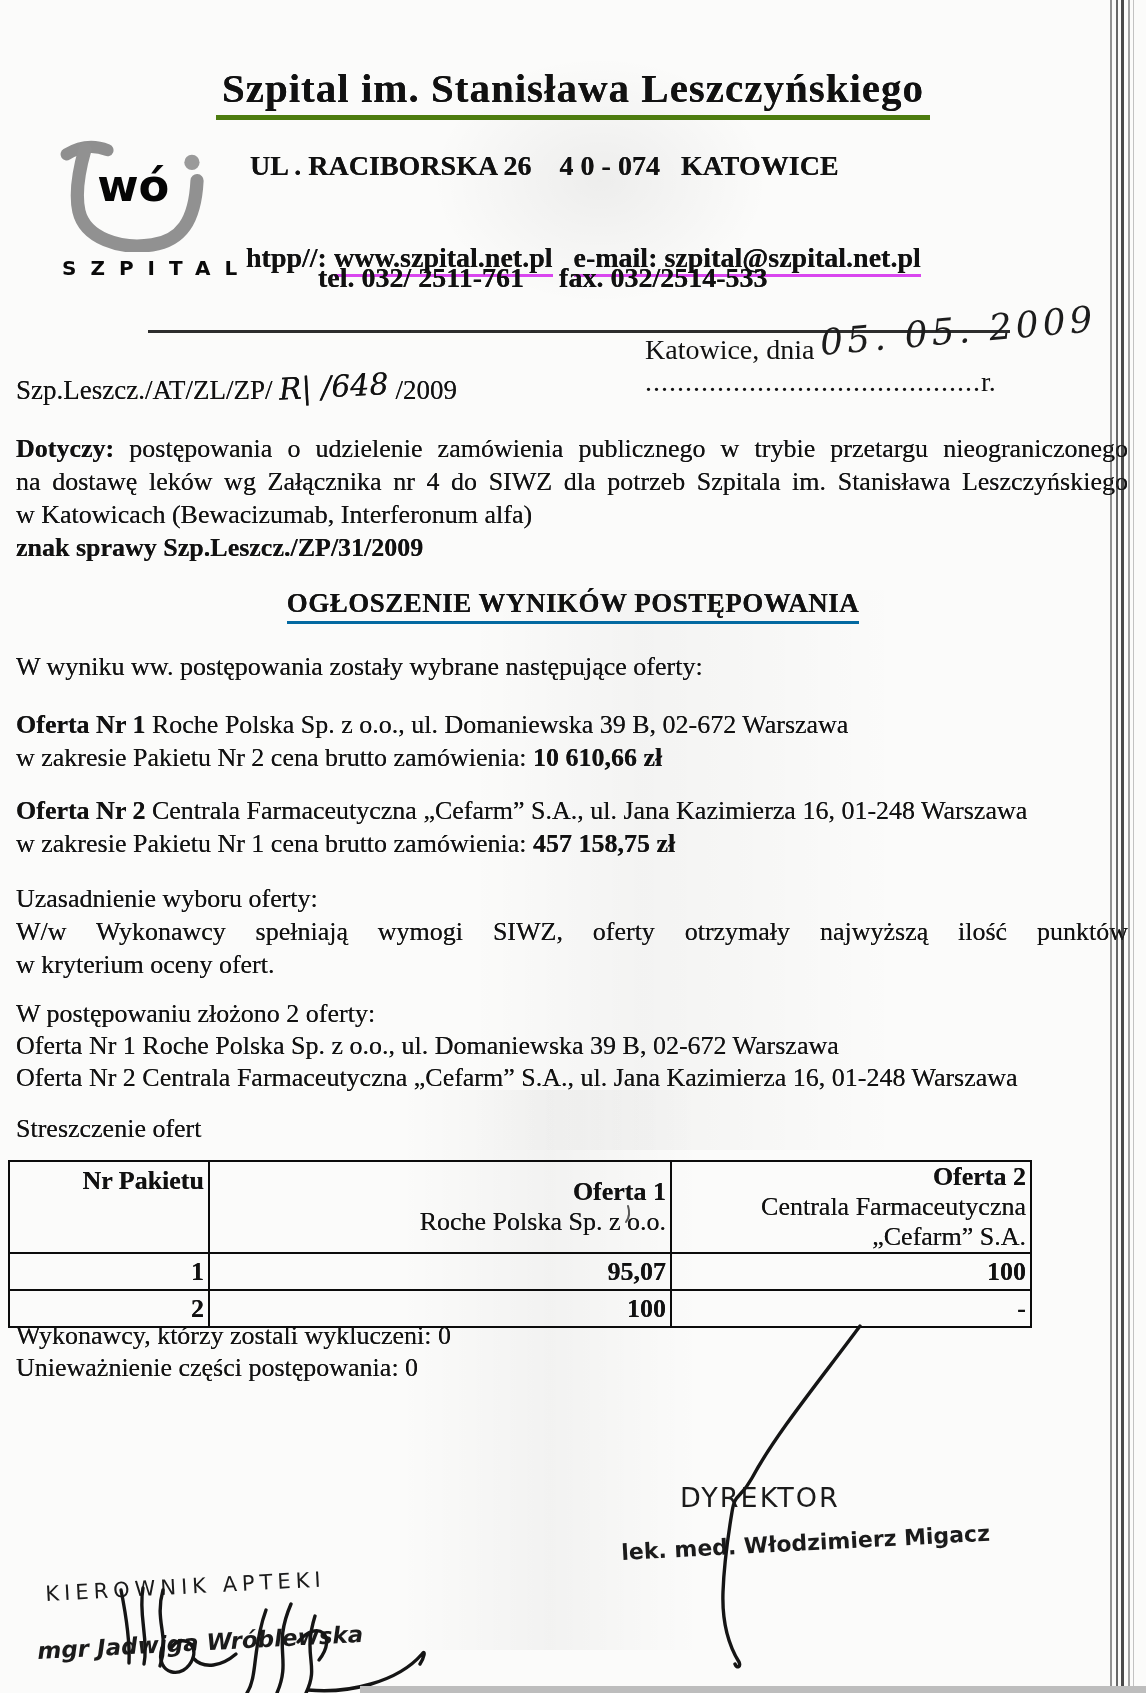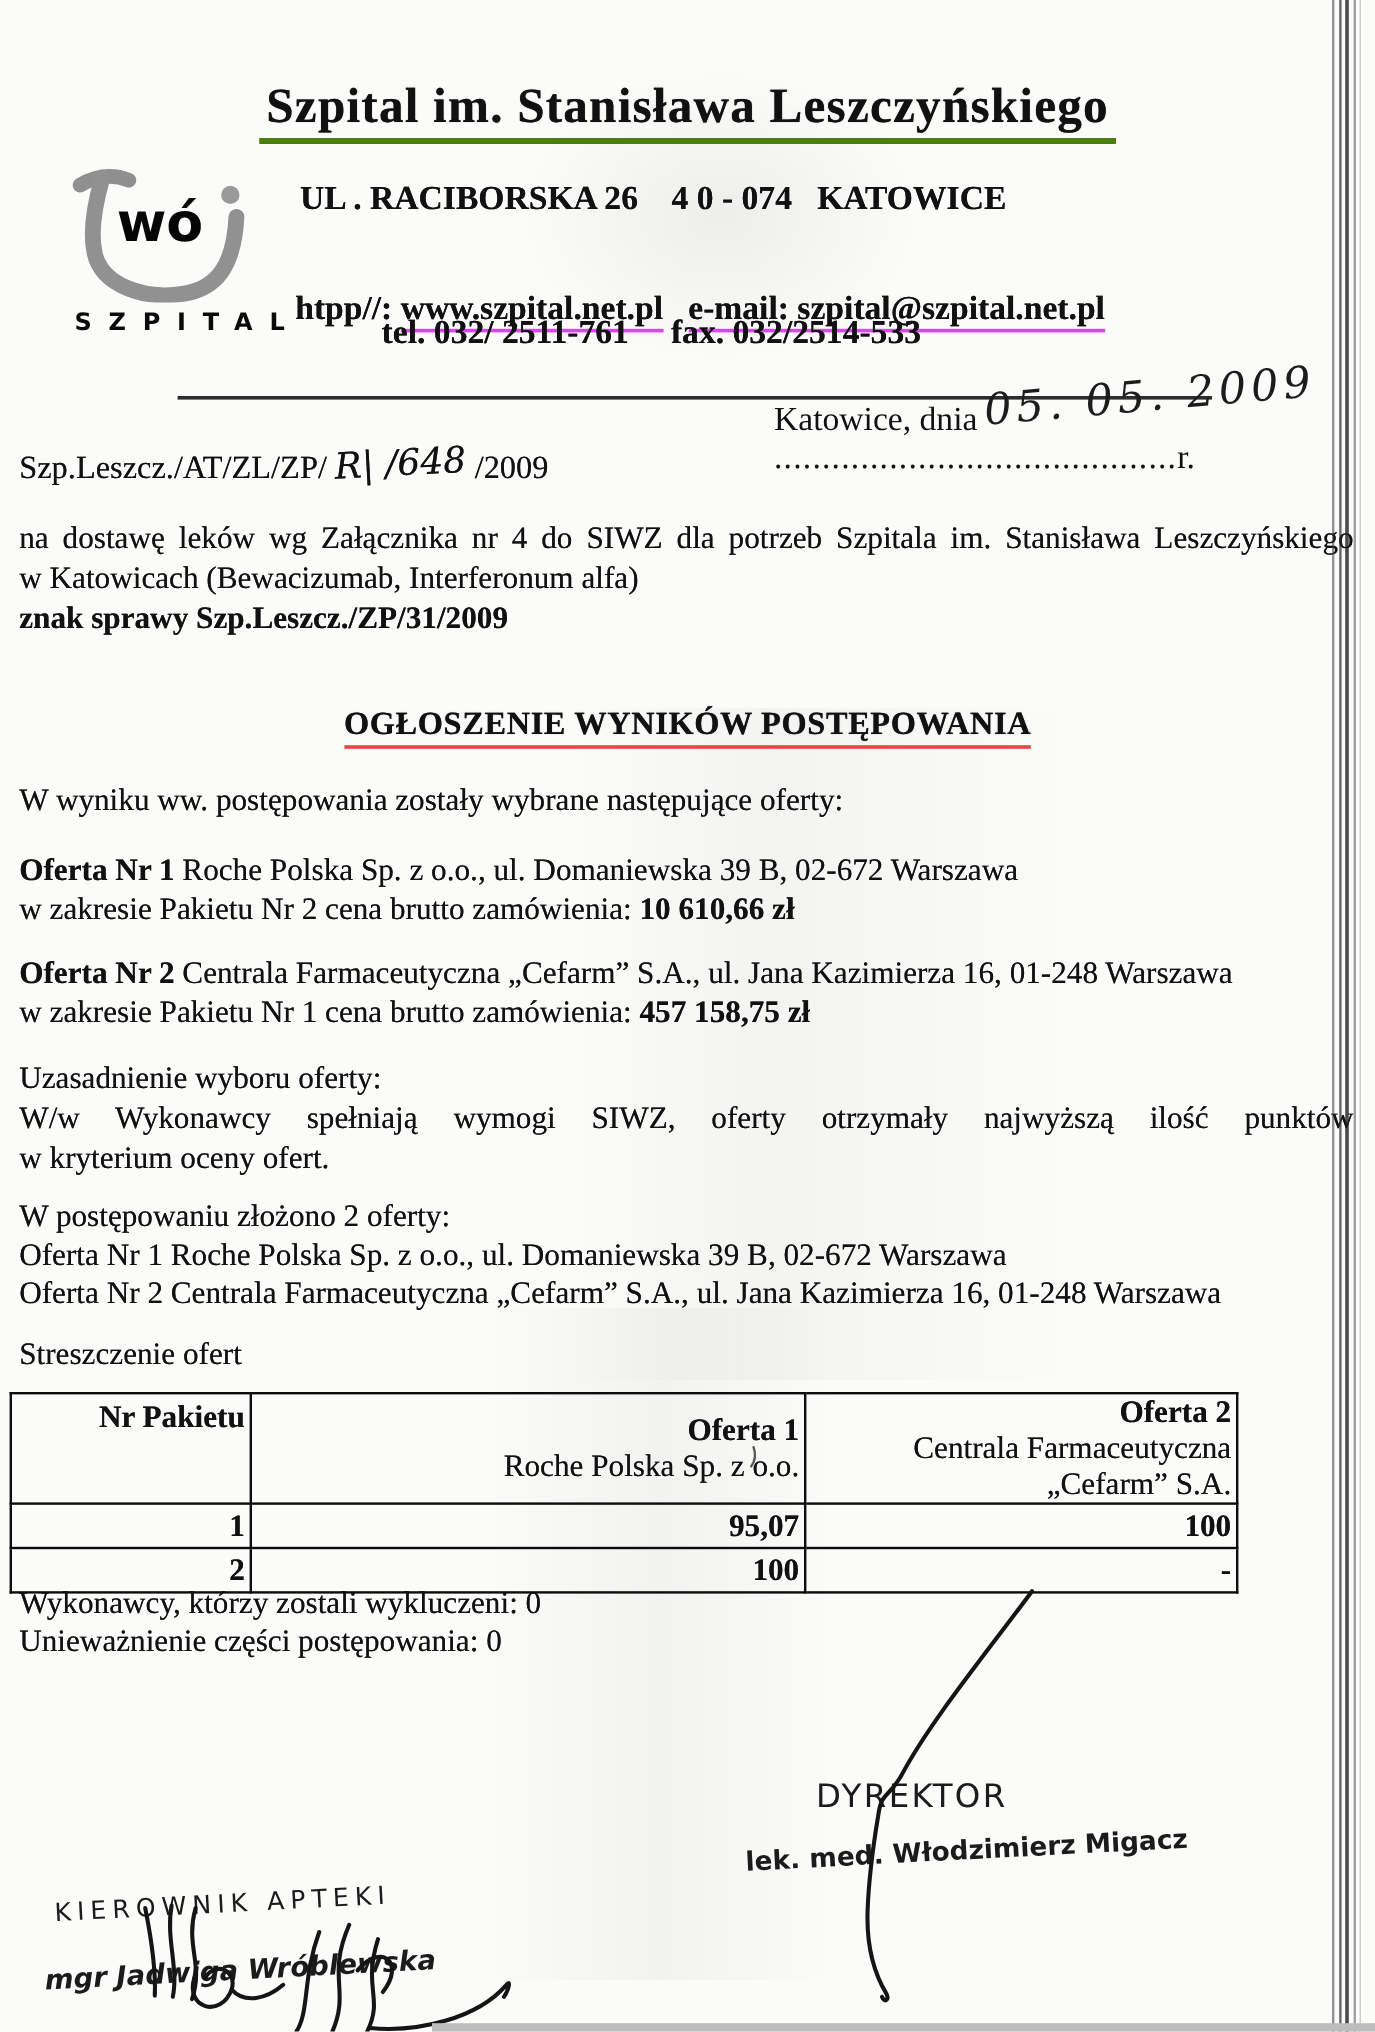--- a/index.html
+++ b/index.html
@@ -28,21 +28,21 @@
   .handwriting{font-family:"DejaVu Serif",serif;font-style:italic;font-size:36px;
                letter-spacing:4px;color:#1c1c1c;transform:rotate(-5deg);transform-origin:left bottom;}
   .hand-small{font-family:"DejaVu Serif",serif;font-style:italic;font-size:30px;
               display:inline-block;transform:rotate(-3deg) translateY(-2px);}
 
   
   .bodytext{font-size:26px;line-height:33px;text-shadow:0 0 .45px rgba(0,0,0,.75);}
   .just{text-align:justify;text-align-last:justify;}
   .heading-wrap{top:588px;left:0;width:100%;text-align:center;}
   .heading{display:inline-block;font-size:27px;font-weight:bold;letter-spacing:.5px;
-           border-bottom:3px solid #ef4444;padding-bottom:2px;text-shadow:0 0 .6px rgba(0,0,0,.85);}
+           border-bottom:3px solid #0369a1;padding-bottom:2px;text-shadow:0 0 .6px rgba(0,0,0,.85);}
 
   
   table.results{border-collapse:collapse;table-layout:fixed;width:1022px;
                 font-size:26px;text-shadow:0 0 .45px rgba(0,0,0,.75);}
   table.results td,table.results th{border:2.5px solid #0c0c0c;text-align:right;
                 vertical-align:middle;padding:0 4px;}
   table.results .hdr{height:62px;}
   table.results .row{height:37px;font-weight:bold;}
   .hdr-line1{font-weight:bold;}
   .hdr-line2{font-weight:normal;}
@@ -90,20 +90,23 @@
 <div class="abs dateline" style="left:645px;top:334px;">
   <span>Katowice, dnia </span><span class="dots">..........................................</span><span>r.</span>
 </div>
 <div class="abs handwriting" style="left:822px;top:322px;">05. 05. 2009</div>
 
 <div class="abs bodytext" style="left:16px;top:372px;font-size:27px;">
   <span>Szp.Leszcz./AT/ZL/ZP/ </span><span class="hand-small">R| /648</span><span> /2009</span>
 </div>
 
 <div class="abs bodytext" style="left:16px;top:432px;width:1112px;">
+  <div class="just">
+    <span class="serif-b">Dotyczy:</span><span> postępowania o udzielenie zamówienia publicznego w trybie przetargu nieograniczonego</span>
+  </div>
   <div class="just">na dostawę leków wg Załącznika nr 4 do SIWZ dla potrzeb Szpitala im. Stanisława Leszczyńskiego</div>
   <div>w Katowicach (Bewacizumab, Interferonum alfa)</div>
   <div class="serif-b">znak sprawy Szp.Leszcz./ZP/31/2009</div>
 </div>
 
 <div class="abs heading-wrap">
   <span class="heading">OGŁOSZENIE WYNIKÓW POSTĘPOWANIA</span>
 </div>
 
 <div class="abs bodytext" style="left:16px;top:650px;">W wyniku ww. postępowania zostały wybrane następujące oferty:</div>

